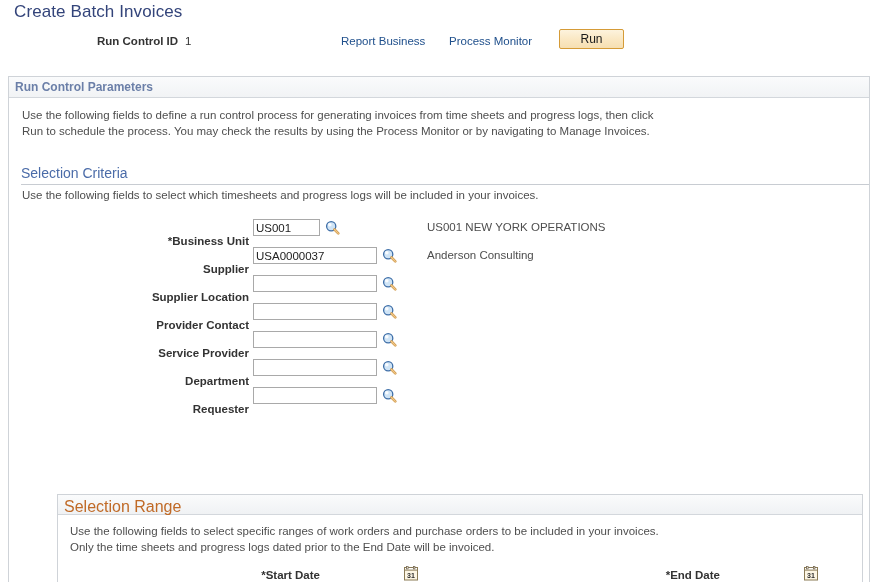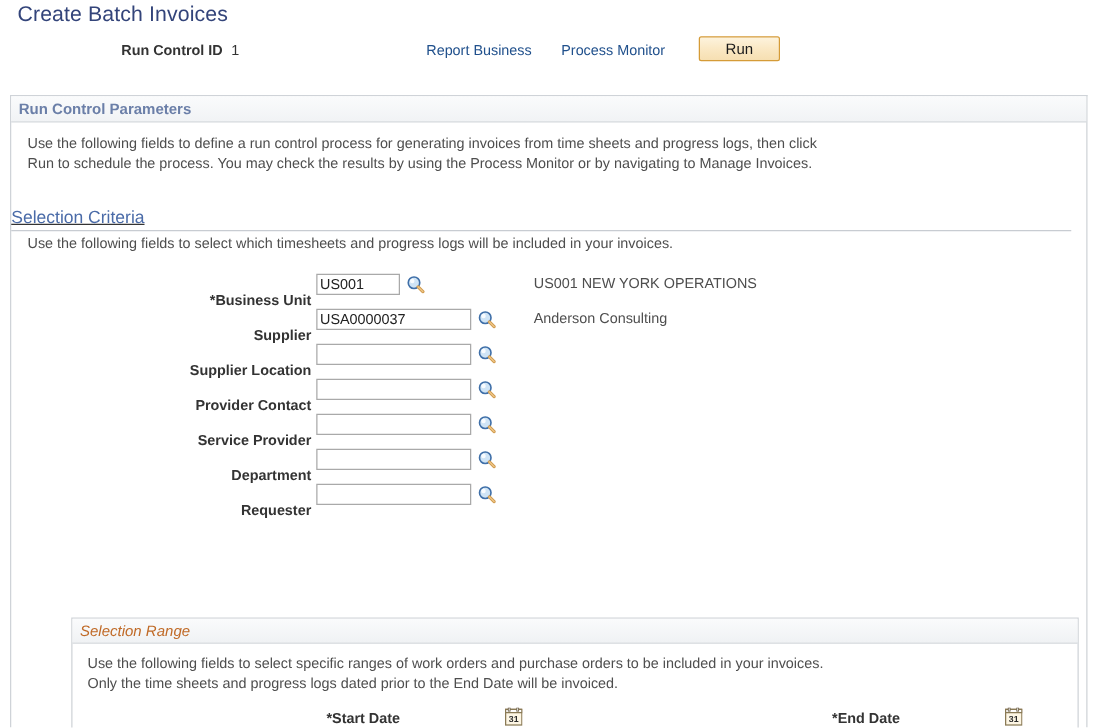--- a/index.html
+++ b/index.html
@@ -119,24 +119,23 @@
     width: 800px;
     font-size: 11.5px;
     color: #4e4e4e;
     line-height: 16px;
   }
   .intro div { white-space: nowrap; }
 
   
   .section-head {
     position: absolute;
-    left: 0;
+    left: 12px;
     top: 88px;
     width: 848px;
-    text-decoration: underline;
   }
   .section-head-title {
     font-size: 14px;
     color: #4a6ba8;
     padding-bottom: 3px;
     white-space: nowrap;
   }
   .section-head-rule {
     border-bottom: 1px solid #c8ccd2;
     width: 848px;
@@ -226,24 +225,23 @@
     box-sizing: border-box;
   }
   .subpanel-header {
     height: 20px;
     background: linear-gradient(to bottom, #fafbfc 0%, #f0f2f4 100%);
     border-bottom: 1px solid #d3d7dc;
     box-sizing: border-box;
   }
   .subpanel-header-text {
     padding: 3px 0 0 6px;
-    font-size: 12px;
+    font-size: 16px;
     color: #c06a27;
     white-space: nowrap;
-    font-style: italic;
   }
   .sub-intro {
     position: absolute;
     left: 12px;
     top: 28px;
     font-size: 11.5px;
     color: #4e4e4e;
     line-height: 16px;
   }
   .sub-intro div { white-space: nowrap; }

